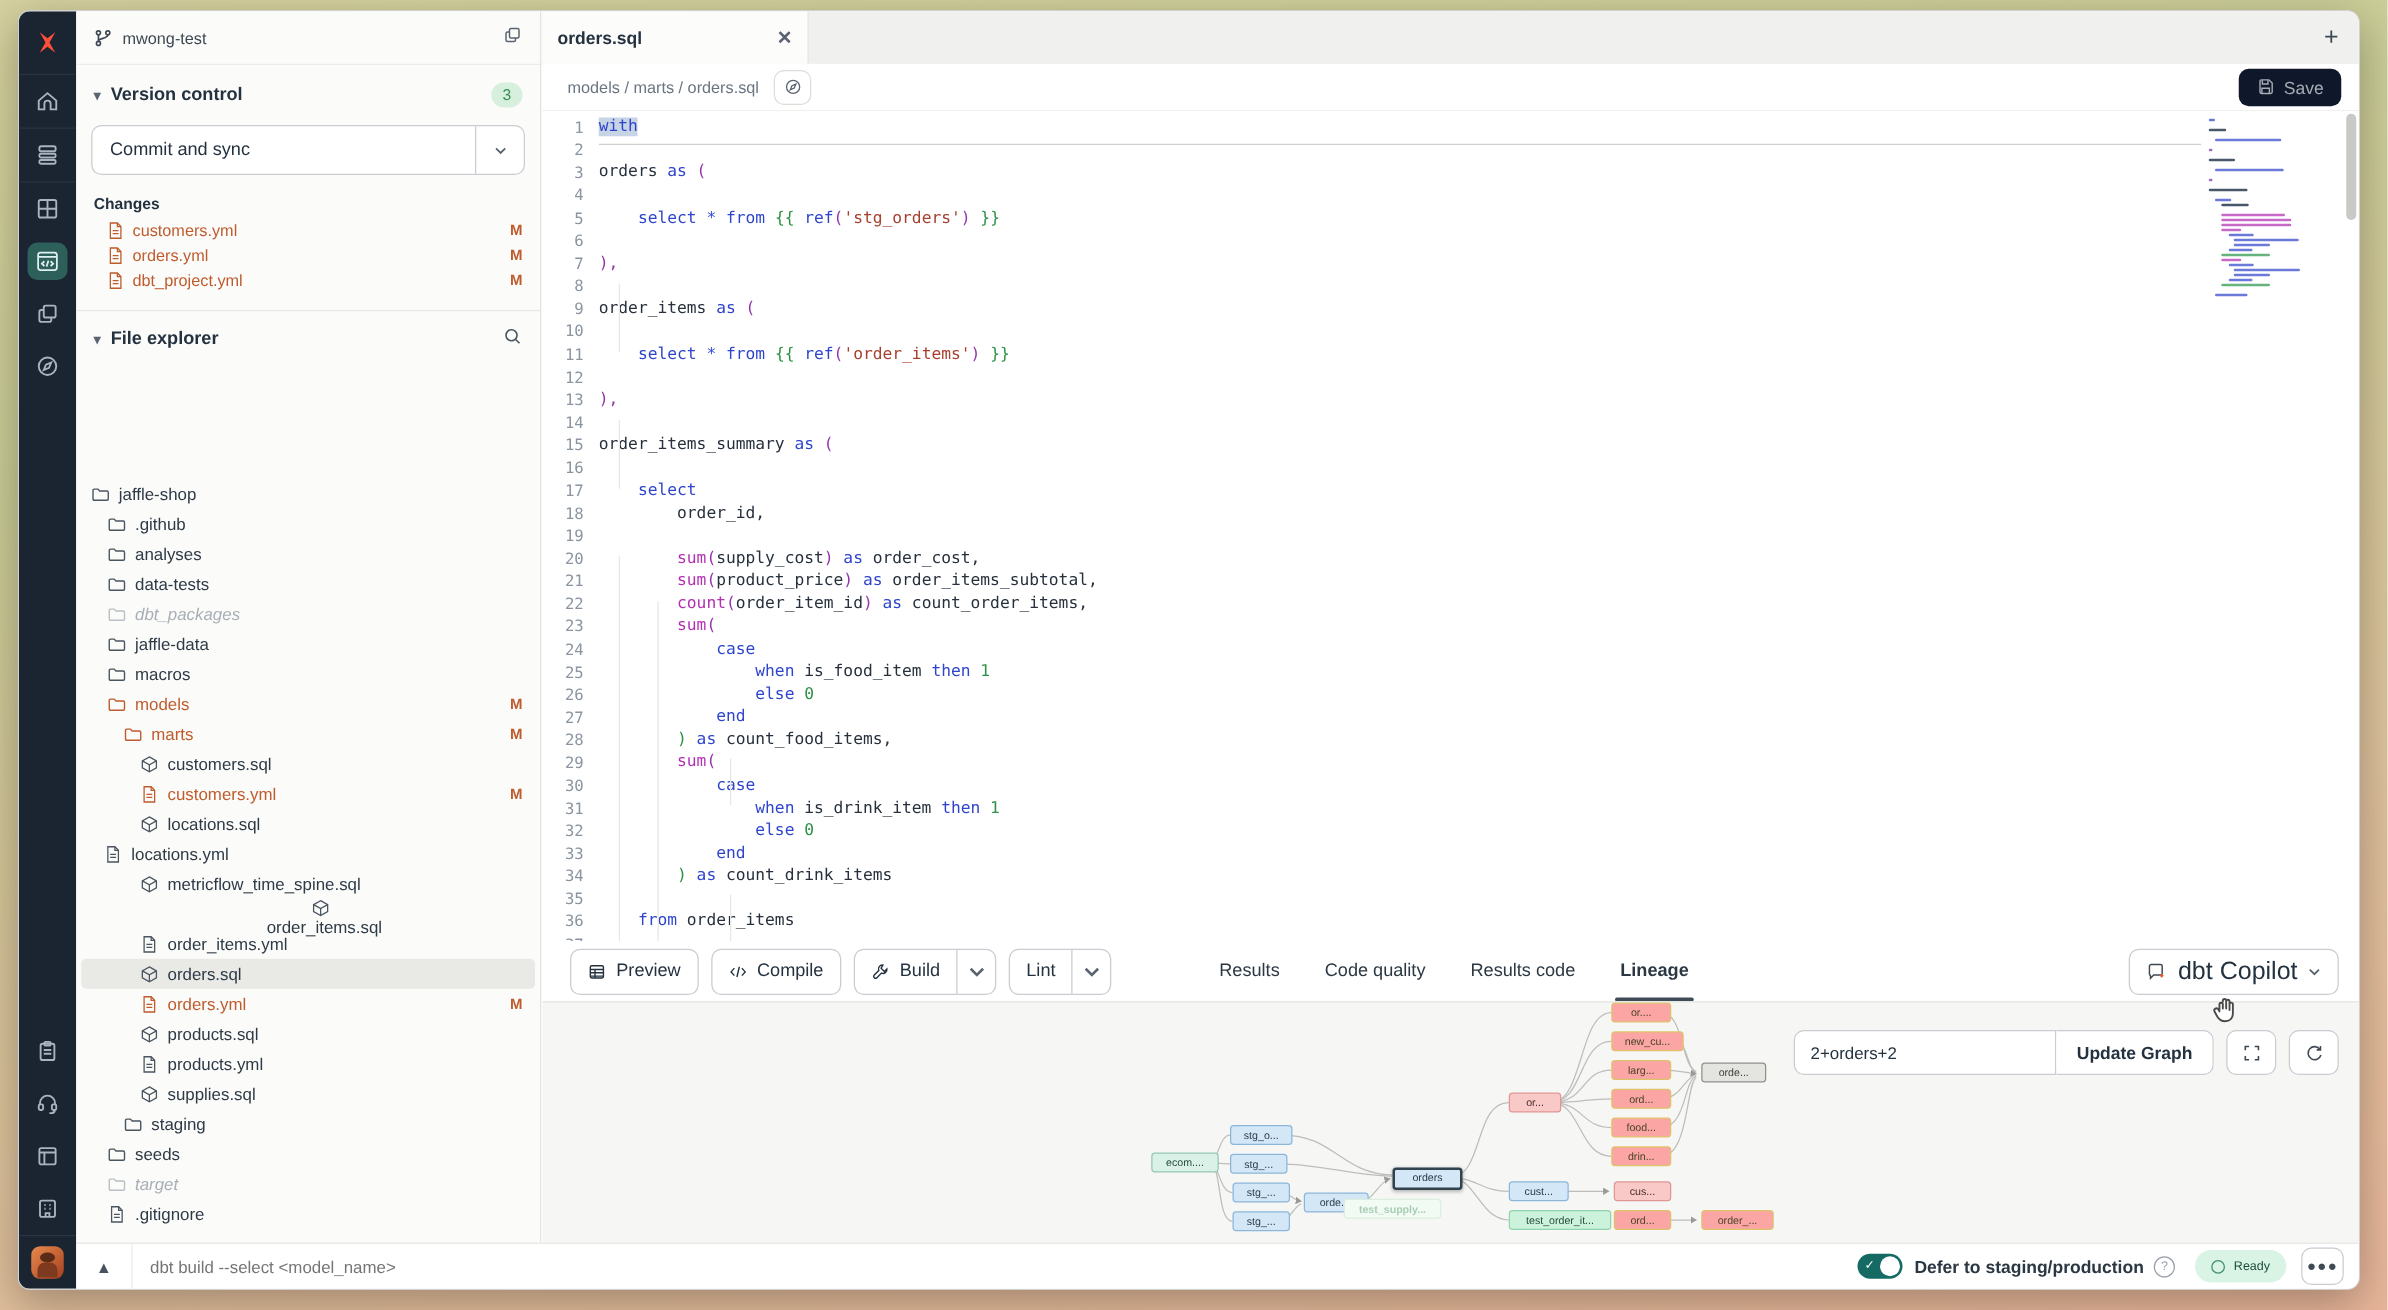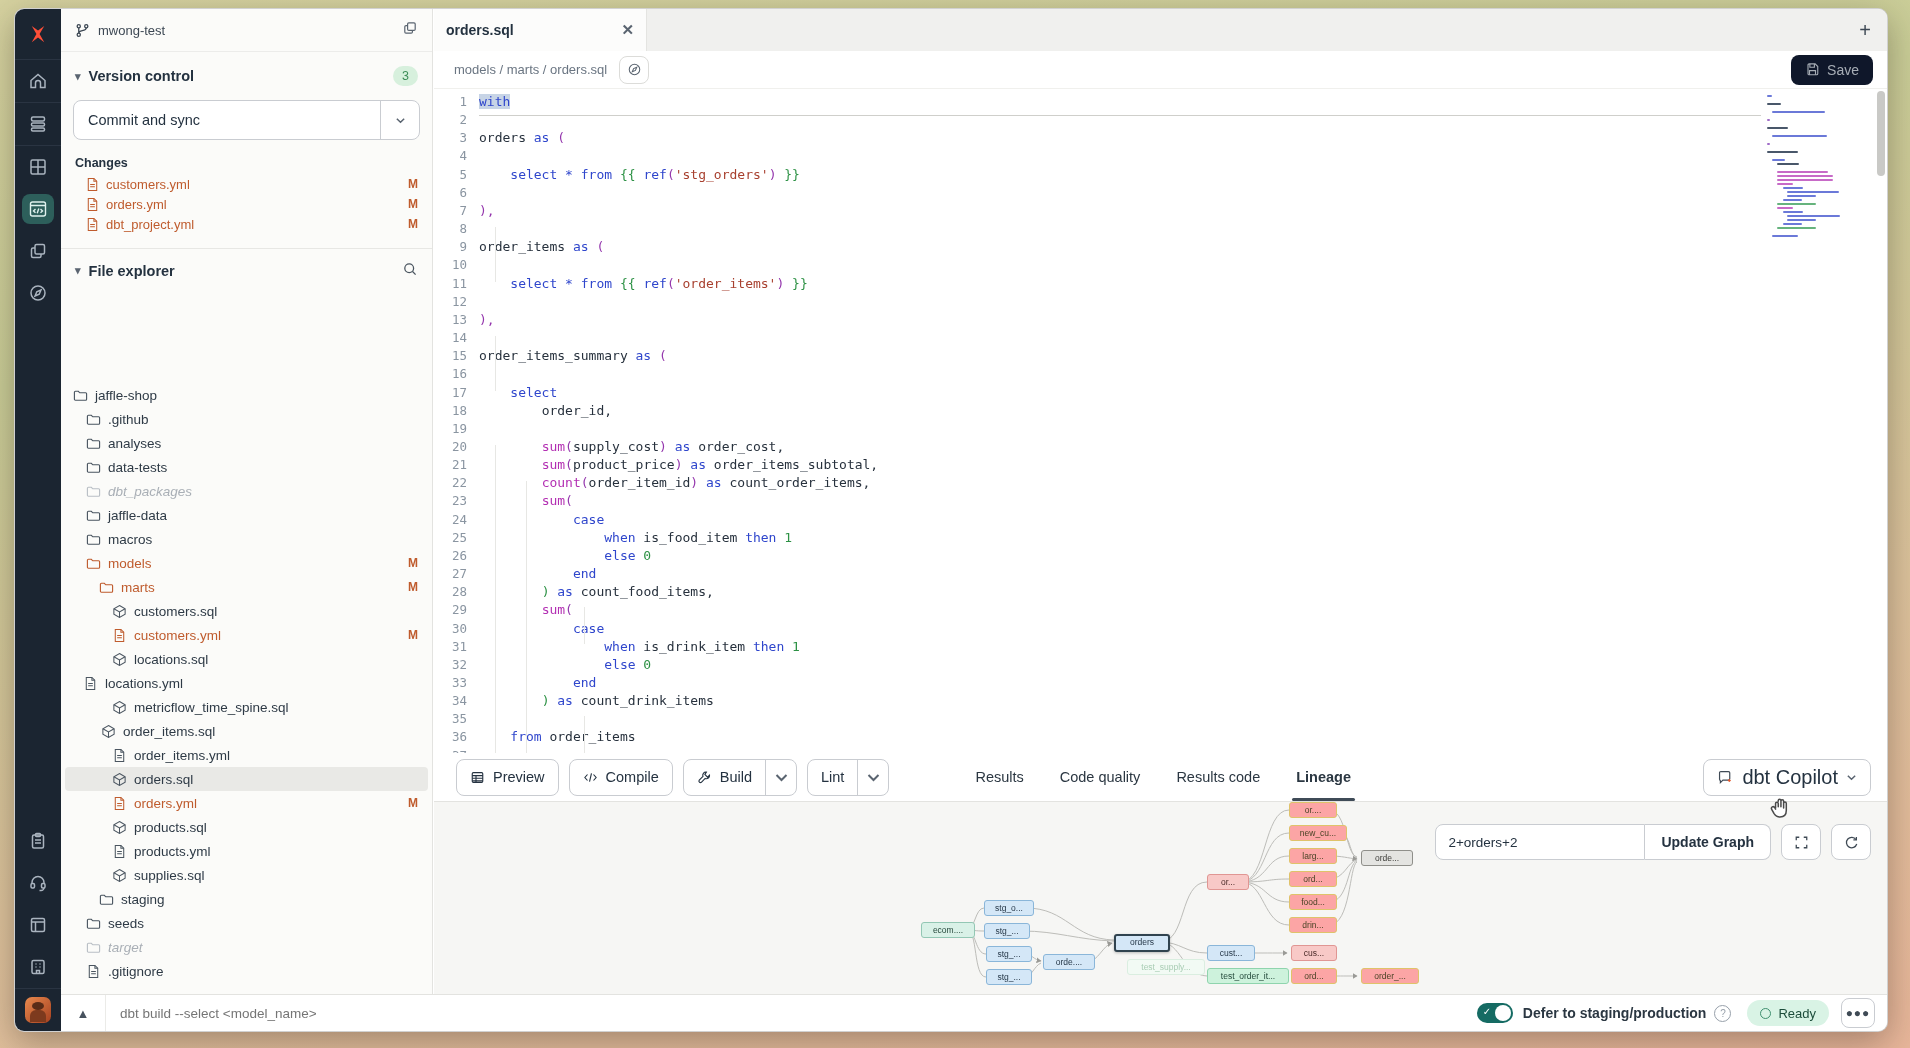--- a/index.html
+++ b/index.html
@@ -101,21 +101,21 @@
   
   .statusbar{position:absolute;left:46px;right:0;top:985px;height:37px;background:#fff;border-top:1px solid #e3e3e0;display:flex;align-items:center;box-sizing:border-box;}
   .sb-up{width:44px;display:flex;align-items:center;justify-content:center;color:#47525e;font-size:13px;}
   .sb-div{width:1px;align-self:stretch;background:#ebebe8;}
   .sb-cmd{flex:1;border:none;background:transparent;font-size:13.5px;color:#949ca6;padding-left:14px;outline:none;font-family:"Liberation Sans",sans-serif;}
   .toggle{width:36px;height:20px;border-radius:10px;background:#156b63;position:relative;margin-right:10px;}
   .toggle::after{content:"";position:absolute;right:2px;top:2px;width:16px;height:16px;border-radius:50%;background:#fff;}
   .toggle::before{content:"✓";position:absolute;left:6px;top:3px;color:#fff;font-size:10px;}
   .defer-lbl{font-size:14px;font-weight:bold;color:#2b3742;margin-right:8px;}
   .help{width:15px;height:15px;border:1px solid #97a0aa;border-radius:50%;color:#97a0aa;font-size:10px;display:flex;align-items:center;justify-content:center;margin-right:16px;}
-  .ready{background:#d9f3e5;border-radius:14px;height:26px;display:flex;align-items:center;gap:7px;padding:0 13px;font-size:13px;color:#1d4d3b;margin-right:12px;justify-content:center;}
+  .ready{background:#d9f3e5;border-radius:14px;height:26px;display:flex;align-items:center;gap:7px;padding:0 13px;font-size:10px;color:#1d4d3b;margin-right:12px;justify-content:center;}
   .ready .dot{width:11px;height:11px;border:1.5px solid #3f8f6f;border-radius:50%;box-sizing:border-box;}
   .dots{width:32px;height:28px;border:1px solid #c9ccd1;border-radius:8px;background:#fff;display:flex;align-items:center;justify-content:center;color:#3f4a55;font-size:12px;letter-spacing:1px;margin-right:12px;}
   .cursor-hand{position:absolute;left:1751px;top:785px;z-index:50;}
 </style>
 </head>
 <body>
 
 <div class="app">
 
   <nav class="rail">
@@ -354,21 +354,21 @@
             </svg></span>
           <span>locations.yml</span>
         </div>
         <div class="trow" style="padding-left: 51px;">
           <span class="ic"><svg viewBox="0 0 16 16" width="15" height="15" fill="none" stroke="currentColor" stroke-width="1.1">
               <path d="M8 1.6 L14 5 v6 L8 14.4 L2 11 V5 Z"></path>
               <path d="M2 5 L8 8.4 L14 5 M8 8.4 V14.4"></path>
             </svg></span>
           <span>metricflow_time_spine.sql</span>
         </div>
-        <div class="trow" style="padding-left: 40px;">
+        <div class="trow" style="padding-left: 40px; flex-direction: column;">
           <span class="ic"><svg viewBox="0 0 16 16" width="15" height="15" fill="none" stroke="currentColor" stroke-width="1.1">
               <path d="M8 1.6 L14 5 v6 L8 14.4 L2 11 V5 Z"></path>
               <path d="M2 5 L8 8.4 L14 5 M8 8.4 V14.4"></path>
             </svg></span>
           <span>order_items.sql</span>
         </div>
         <div class="trow" style="padding-left: 51px;">
           <span class="ic"><svg viewBox="0 0 16 16" width="15" height="15" fill="none" stroke="currentColor" stroke-width="1.1">
               <path d="M3.5 1.5 h6 l3 3 v10 h-9 Z"></path>
               <path d="M9.5 1.5 v3 h3 M5.5 8 h5 M5.5 10.5 h5"></path>
@@ -669,21 +669,21 @@
     </g>
   </svg>
   <div id="gnodes">
       <div class="gnode t-source" style="left: 906px; top: 913px; width: 46px;">ecom....</div>
       <div class="gnode t-model" style="left: 969px; top: 891px; width: 42px;">stg_o...</div>
       <div class="gnode t-model" style="left: 969px; top: 914px; width: 38px;">stg_...</div>
       <div class="gnode t-model" style="left: 971px; top: 937px; width: 38px;">stg_...</div>
       <div class="gnode t-model" style="left: 971px; top: 960px; width: 38px;">stg_...</div>
       <div class="gnode t-model" style="left: 1028px; top: 945px; width: 44px;">orde....</div>
       <div class="gnode t-model sel" style="left: 1099px; top: 925px; width: 46px;">orders</div>
-      <div class="gnode t-ghost" style="left: 1112px; top: 950px; width: 70px;">test_supply...</div>
+      <div class="gnode t-ghost" style="left: 1060px; top: 950px; width: 70px; font-weight: bold;">test_supply...</div>
       <div class="gnode t-exposure" style="left: 1192px; top: 865px; width: 34px;">or...</div>
       <div class="gnode t-model" style="left: 1192px; top: 936px; width: 40px;">cust...</div>
       <div class="gnode t-test" style="left: 1192px; top: 959px; width: 74px;">test_order_it...</div>
       <div class="gnode t-metric" style="left: 1274px; top: 793px; width: 40px;">or....</div>
       <div class="gnode t-metric" style="left: 1274px; top: 816px; width: 50px;">new_cu...</div>
       <div class="gnode t-metric" style="left: 1274px; top: 839px; width: 40px;">larg...</div>
       <div class="gnode t-metric" style="left: 1274px; top: 862px; width: 40px;">ord...</div>
       <div class="gnode t-metric" style="left: 1274px; top: 885px; width: 40px;">food...</div>
       <div class="gnode t-metric" style="left: 1274px; top: 908px; width: 40px;">drin...</div>
       <div class="gnode t-exposure" style="left: 1276px; top: 936px; width: 38px;">cus...</div>

